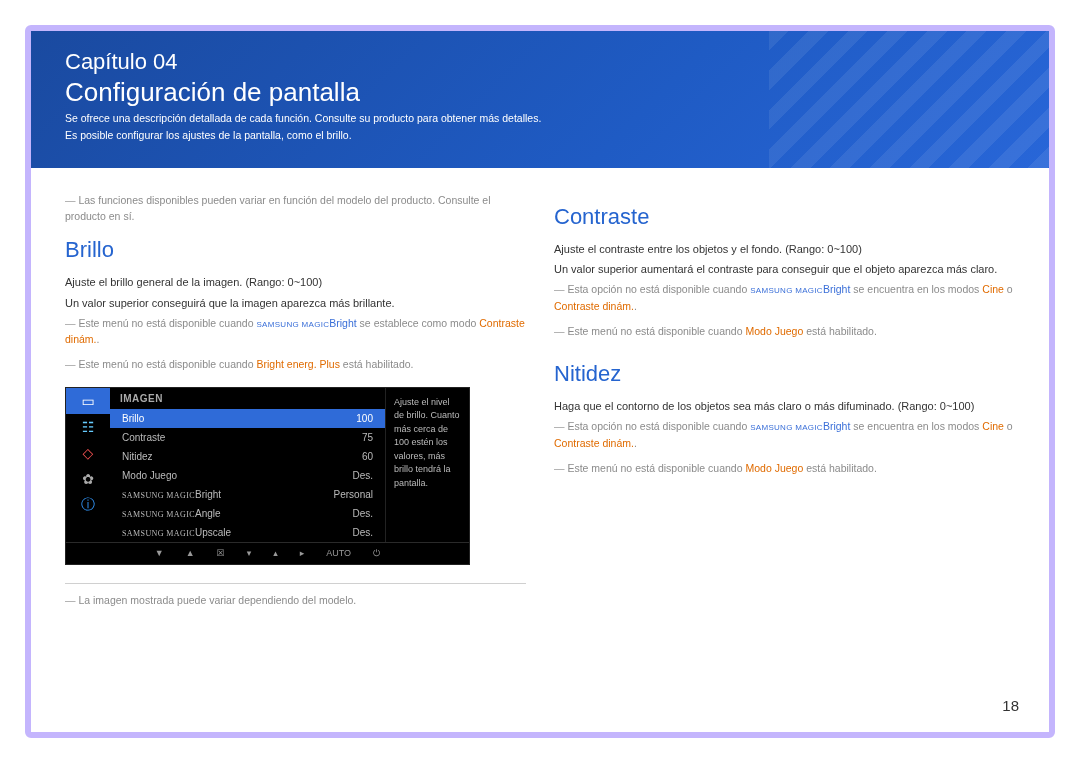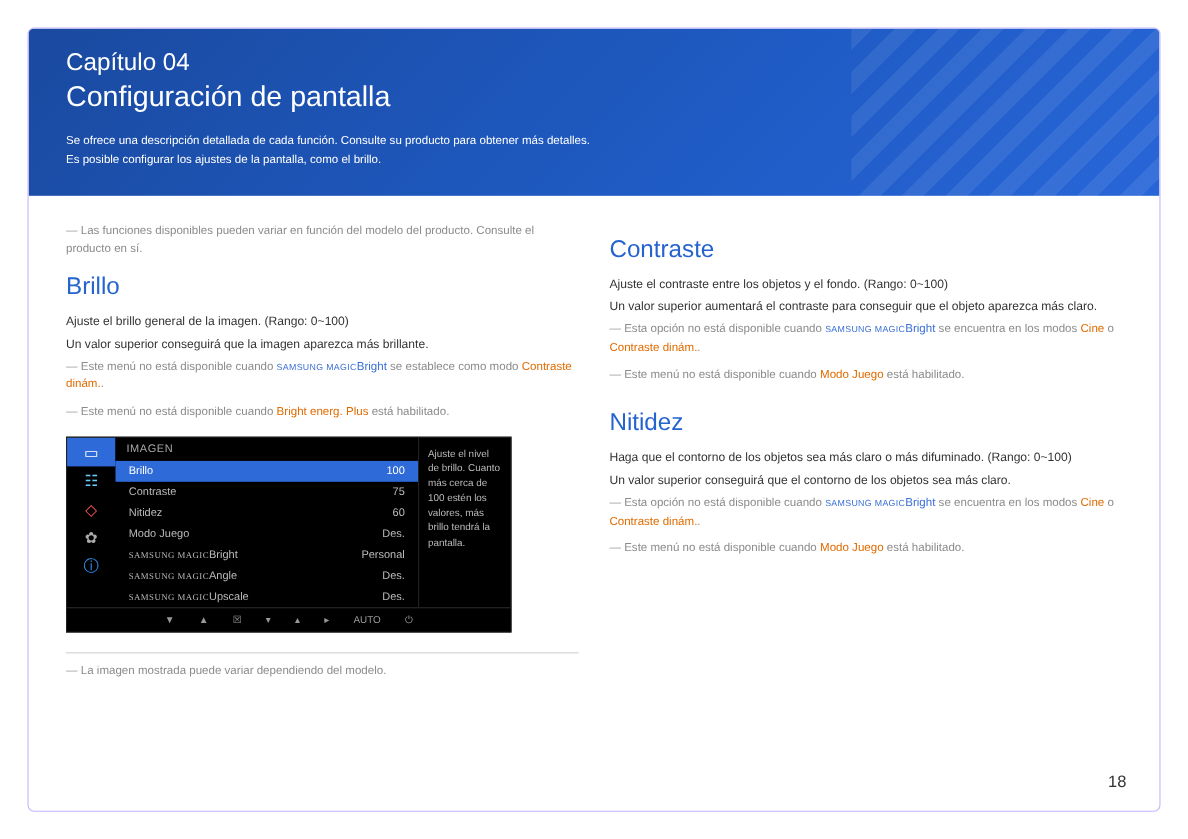--- a/index.html
+++ b/index.html
@@ -1,38 +1,38 @@
 <!DOCTYPE html>
 <html><head>
 <meta charset="utf-8">
 <style>
 *{box-sizing:border-box;margin:0;padding:0}
 body{font-family:"Segoe UI",Arial,sans-serif;background:#fff;width:1080px;height:763px;position:relative;color:#2a2a2a}
-.page{position:absolute;inset:25px;border:1px solid #c4b5fd;border-radius:6px;overflow:hidden}
+.page{position:absolute;inset:25px;border:6px solid #c4b5fd;border-radius:6px;overflow:hidden}
 .header{background:linear-gradient(135deg,#1a4aa0 0%,#1f5bc4 60%,#2866d8 100%);position:relative;padding:18px 34px 24px;color:#fff}
 .header::after{content:"";position:absolute;right:0;top:0;bottom:0;width:280px;background:repeating-linear-gradient(135deg,rgba(255,255,255,.08) 0 14px,rgba(255,255,255,0) 14px 28px);pointer-events:none}
 .chapter{font-size:22px;font-weight:300;margin-bottom:2px}
-.title{font-size:26px;font-weight:400;margin-bottom:17px}
+.title{font-size:26px;font-weight:400;margin-bottom:2px}
 .header p{font-size:10.5px;font-weight:300;line-height:1.6}
 .body{display:flex;gap:28px;padding:24px 34px}
 .col{flex:1}
 .dash{font-size:10.5px;color:#8b8b8b;line-height:1.6;margin-bottom:8px}
 .dash::before{content:"― ";color:#9e9e9e}
 .dash .blue{color:#3a6fd8;font-weight:500}
 .dash .orange{color:#e06b00;font-weight:500}
 .dash .magic{font-size:8px;letter-spacing:.3px}
 h2{color:#2564cf;font-size:22px;font-weight:500;margin:12px 0 10px}
 .para{font-size:11px;line-height:1.7;margin-bottom:2px;color:#333}
 .osd{background:#000;border:1px solid #222;width:405px;margin-top:14px;font-size:10px;color:#ccc}
 .osd-top{display:flex}
 .osd-tabs{width:44px;display:flex;flex-direction:column}
 .tab{height:26px;display:flex;align-items:center;justify-content:center;font-size:14px}
 .osd-main{flex:1;display:flex}
 .osd-list{flex:1;padding:0}
-.osd-title{background:#000;padding:5px 10px;font-weight:400;color:#aaa;font-size:10px;letter-spacing:.5px}
+.osd-title{background:#000;padding:5px 10px;font-weight:700;color:#aaa;font-size:10px;letter-spacing:.5px}
 .row{display:flex;justify-content:space-between;padding:4px 12px;font-size:10px;color:#bbb}
 .row.sel{background:#2f6bd8;color:#fff}
 .osd-help{width:84px;padding:8px;font-size:9px;line-height:1.5;color:#bbb;border-left:1px solid #222}
 .osd-foot{height:22px;background:#000;border-top:1px solid #2a2a2a;display:flex;justify-content:center;align-items:center;gap:22px;color:#999;font-size:9px}
 .osd-foot span{display:inline-flex;align-items:center}
 hr{border:none;border-top:1px solid #d0d0d0;margin:18px 0 8px}
 .pnum{position:absolute;right:30px;bottom:18px;font-size:15px;color:#333}
 .m{font-family:serif;font-size:8px;letter-spacing:.4px}
 </style>
 </head>
@@ -119,20 +119,19 @@
 
     <div class="col">
       <h2>Contraste</h2>
       <p class="para">Ajuste el contraste entre los objetos y el fondo. (Rango: 0~100)</p>
       <p class="para">Un valor superior aumentará el contraste para conseguir que el objeto aparezca más claro.</p>
       <p class="dash"><span>Esta opción no está disponible cuando </span><span class="blue magic">SAMSUNG MAGIC</span><span class="blue">Bright</span><span> se encuentra en los modos </span><span class="orange">Cine</span><span> o </span><span class="orange">Contraste dinám.</span>.</p>
       <p class="dash"><span>Este menú no está disponible cuando </span><span class="orange">Modo Juego</span><span> está habilitado.</span></p>
 
       <h2 style="margin-top:22px">Nitidez</h2>
       <p class="para">Haga que el contorno de los objetos sea más claro o más difuminado. (Rango: 0~100)</p>
-      <p class="para">Un valor superior conseguirá que el contorno de los objetos sea más claro.</p>
       <p class="dash"><span>Esta opción no está disponible cuando </span><span class="blue magic">SAMSUNG MAGIC</span><span class="blue">Bright</span><span> se encuentra en los modos </span><span class="orange">Cine</span><span> o </span><span class="orange">Contraste dinám.</span>.</p>
       <p class="dash"><span>Este menú no está disponible cuando </span><span class="orange">Modo Juego</span><span> está habilitado.</span></p>
     </div>
   </div>
 
   <div class="pnum">18</div>
 </div>
 
 </body></html>

